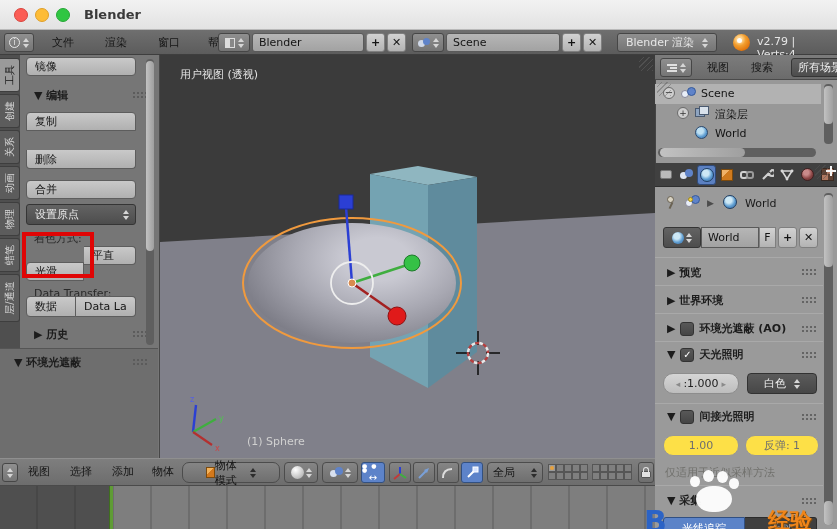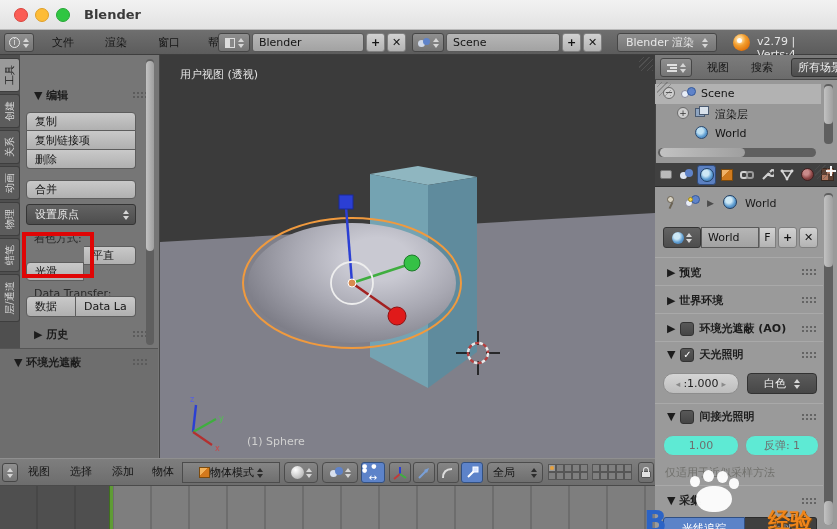--- a/index.html
+++ b/index.html
@@ -84,21 +84,21 @@
   .row-sel { background:#b2b2b2; }
   .tree-label { color:#141414; }
   .ptabs { left:655px; top:163px; width:182px; height:24px; background:#404040; border-bottom:1px solid #2e2e2e; display:flex; align-items:center; gap:2px; padding-left:2px; }
   .ptab { width:21px; height:20px; border-radius:3px; display:flex; align-items:center; justify-content:center; }
   .ptab.active { background:#5b80c1; border:1px solid #2f4a79; }
   .sep { height:1px; background:#868686; border-bottom:1px solid #a9a9a9; }
   .checkbox { width:14px; height:14px; border-radius:3px; background:linear-gradient(#585858,#454545); border:1px solid #333;
               color:#fff; font-size:10px; display:flex; align-items:center; justify-content:center; }
   .pill { border-radius:10px; border:1px solid #8d8d8d; background:linear-gradient(#d5d5d5,#bdbdbd); color:#202020;
           display:flex; align-items:center; justify-content:center; }
-  .pill.gray { background:#5eead4; color:#6f6f6f; border-color:#979797; }
+  .pill.gray { background:#fde047; color:#6f6f6f; border-color:#979797; }
   .darkdrop { border-radius:4px; border:1px solid #323232; background:linear-gradient(#5b5b5b,#474747); color:#ededed;
               display:flex; align-items:center; justify-content:center; }
   .note { color:#70706c; }
   .btn-blue { background:#5b83c8; border:1px solid #315083; color:#fff; display:flex; align-items:center; justify-content:center; border-radius:3px 0 0 3px; }
   .btn-charcoal { background:#3f3f3f; border:1px solid #2b2b2b; border-left:none; color:#a9a9a9; display:flex; align-items:center; justify-content:center; border-radius:0 3px 3px 0; }
 
   .corner-grip { width:14px; height:14px; background:repeating-linear-gradient(135deg, transparent 0 3px, #555 3px 4px); opacity:.8; }
 
   
   .paw-pad { background:#fff; border-radius:50% / 55%; opacity:.95; }
@@ -187,29 +187,29 @@
   </div>
 <div class="abs vtab" style="top:238px;height:34px;">
     <span>蜡笔</span>
   </div>
 <div class="abs vtab" style="top:274px;height:48px;">
     <span>层/通道</span>
   </div>
 <div class="abs" style="left:4px;top:356px;width:0;height:0;border-left:5px solid transparent;border-right:5px solid transparent;border-top:6px solid #3a3a3a;"></div>
 
 <div class="abs shelf" style="left:20px;width:140px;">
+  <div class="abs tool-btn rall" style="left:6px;top:2px;">
+      <span>镜像</span>
+    </div>
 
   <div class="abs sec-hdr" style="left:14px;top:33px;">▼ <span>编辑</span></div>
   <div class="abs grip" style="left:112px;top:36px;"></div>
 
   <div class="abs tool-btn rtop" style="left:6px;top:57px;">
       <span>复制</span>
-    </div>
-  <div class="abs tool-btn rmid" style="left:6px;top:76px;">
-      <span>复制链接项</span>
     </div>
   <div class="abs tool-btn rbot" style="left:6px;top:95px;">
       <span>删除</span>
     </div>
 
   <div class="abs tool-btn rall" style="left:6px;top:125px;">
       <span>合并</span>
     </div>
 
   <div class="abs btn-dark" style="left:6px;top:149px;width:110px;height:21px;justify-content:space-between;padding:0 6px 0 8px;">
@@ -300,21 +300,21 @@
     <span class="spin" style="margin:0;">
         <i class="tri-u"></i>
         <i class="tri-d"></i>
       </span>
   </div>
   <span class="abs menu-label" style="left:28px;">视图</span>
   <span class="abs menu-label" style="left:70px;">选择</span>
   <span class="abs menu-label" style="left:112px;">添加</span>
   <span class="abs menu-label" style="left:152px;">物体</span>
 
-  <div class="abs hicon" style="left:182px;top:3px;width:98px;height:21px;justify-content:space-between;padding:0 16px;border-radius:0;">
+  <div class="abs hicon" style="left:182px;top:3px;width:98px;height:21px;justify-content:space-between;padding:0 23px;border-radius:7px;">
     <span style="width:11px;height:11px;background:linear-gradient(135deg,#f3b25a 40%,#d4791c 40%);border:1px solid #7c4a0d;"></span>
     <span style="color:#131313;">物体模式</span>
     <span class="spin tri-dark">
         <i class="tri-u"></i>
         <i class="tri-d"></i>
       </span>
   </div>
 
   <div class="abs hicon" style="left:284px;top:3px;width:34px;height:21px;border-radius:4px;gap:2px;">
     <span style="width:13px;height:13px;border-radius:50%;background:radial-gradient(circle at 35% 30%,#fff,#bdbdbd 70%,#8d8d8d);"></span>

